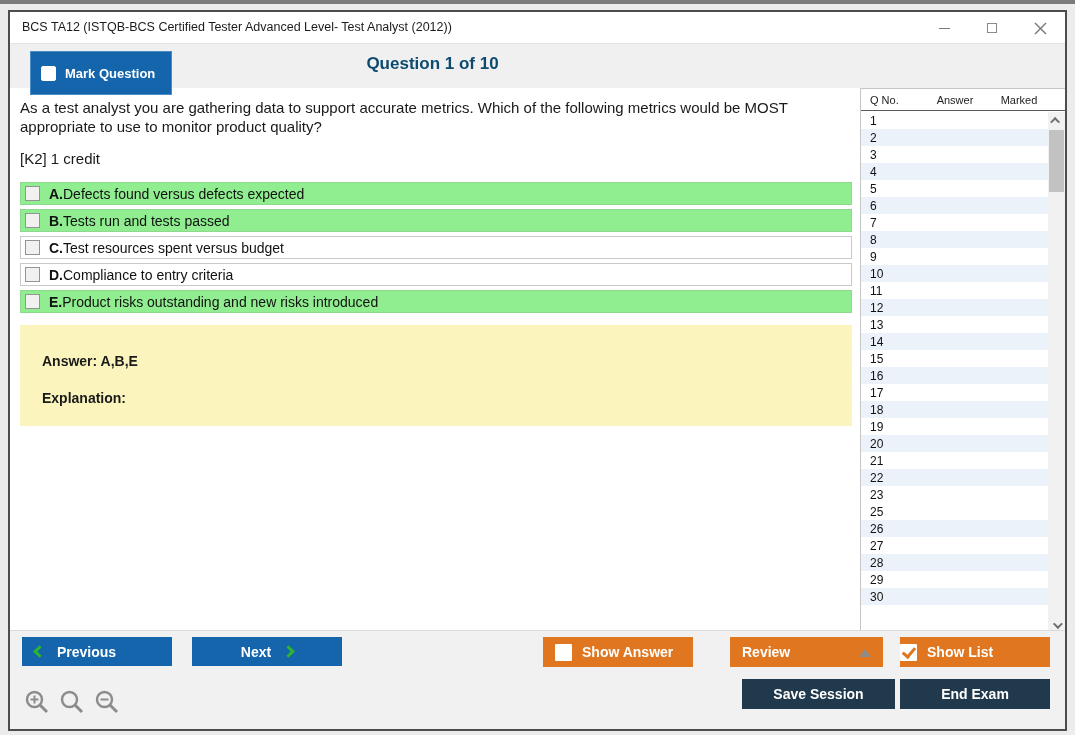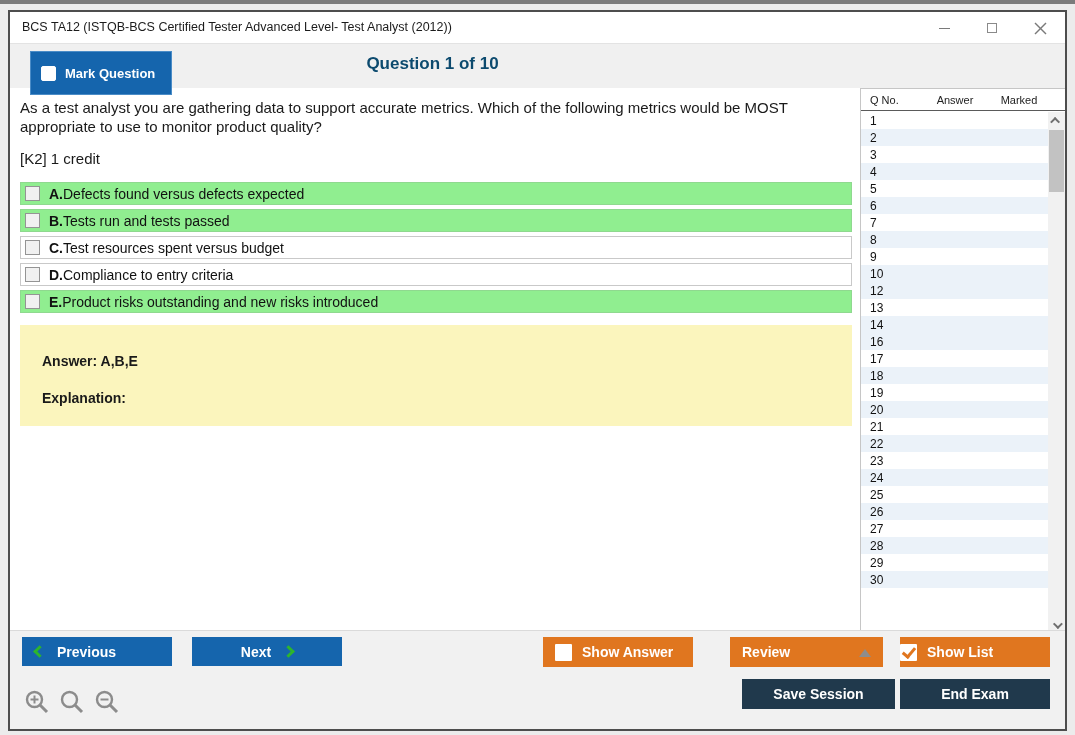--- a/index.html
+++ b/index.html
@@ -235,35 +235,45 @@
           <div class="qrow">
             <span class="c1">9</span>
             <span class="c2"></span>
             <span class="c3"></span>
           </div>
           <div class="qrow alt">
             <span class="c1">10</span>
             <span class="c2"></span>
             <span class="c3"></span>
           </div>
+          <div class="qrow">
+            <span class="c1">11</span>
+            <span class="c2"></span>
+            <span class="c3"></span>
+          </div>
           <div class="qrow alt">
             <span class="c1">12</span>
             <span class="c2"></span>
             <span class="c3"></span>
           </div>
           <div class="qrow">
             <span class="c1">13</span>
             <span class="c2"></span>
             <span class="c3"></span>
           </div>
           <div class="qrow alt">
             <span class="c1">14</span>
             <span class="c2"></span>
             <span class="c3"></span>
           </div>
+          <div class="qrow">
+            <span class="c1">15</span>
+            <span class="c2"></span>
+            <span class="c3"></span>
+          </div>
           <div class="qrow alt">
             <span class="c1">16</span>
             <span class="c2"></span>
             <span class="c3"></span>
           </div>
           <div class="qrow">
             <span class="c1">17</span>
             <span class="c2"></span>
             <span class="c3"></span>
           </div>
@@ -287,25 +297,20 @@
             <span class="c2"></span>
             <span class="c3"></span>
           </div>
           <div class="qrow alt">
             <span class="c1">22</span>
             <span class="c2"></span>
             <span class="c3"></span>
           </div>
           <div class="qrow">
             <span class="c1">23</span>
-            <span class="c2"></span>
-            <span class="c3"></span>
-          </div>
-          <div class="qrow alt">
-            <span class="c1">24</span>
             <span class="c2"></span>
             <span class="c3"></span>
           </div>
           <div class="qrow">
             <span class="c1">25</span>
             <span class="c2"></span>
             <span class="c3"></span>
           </div>
           <div class="qrow alt">
             <span class="c1">26</span>

